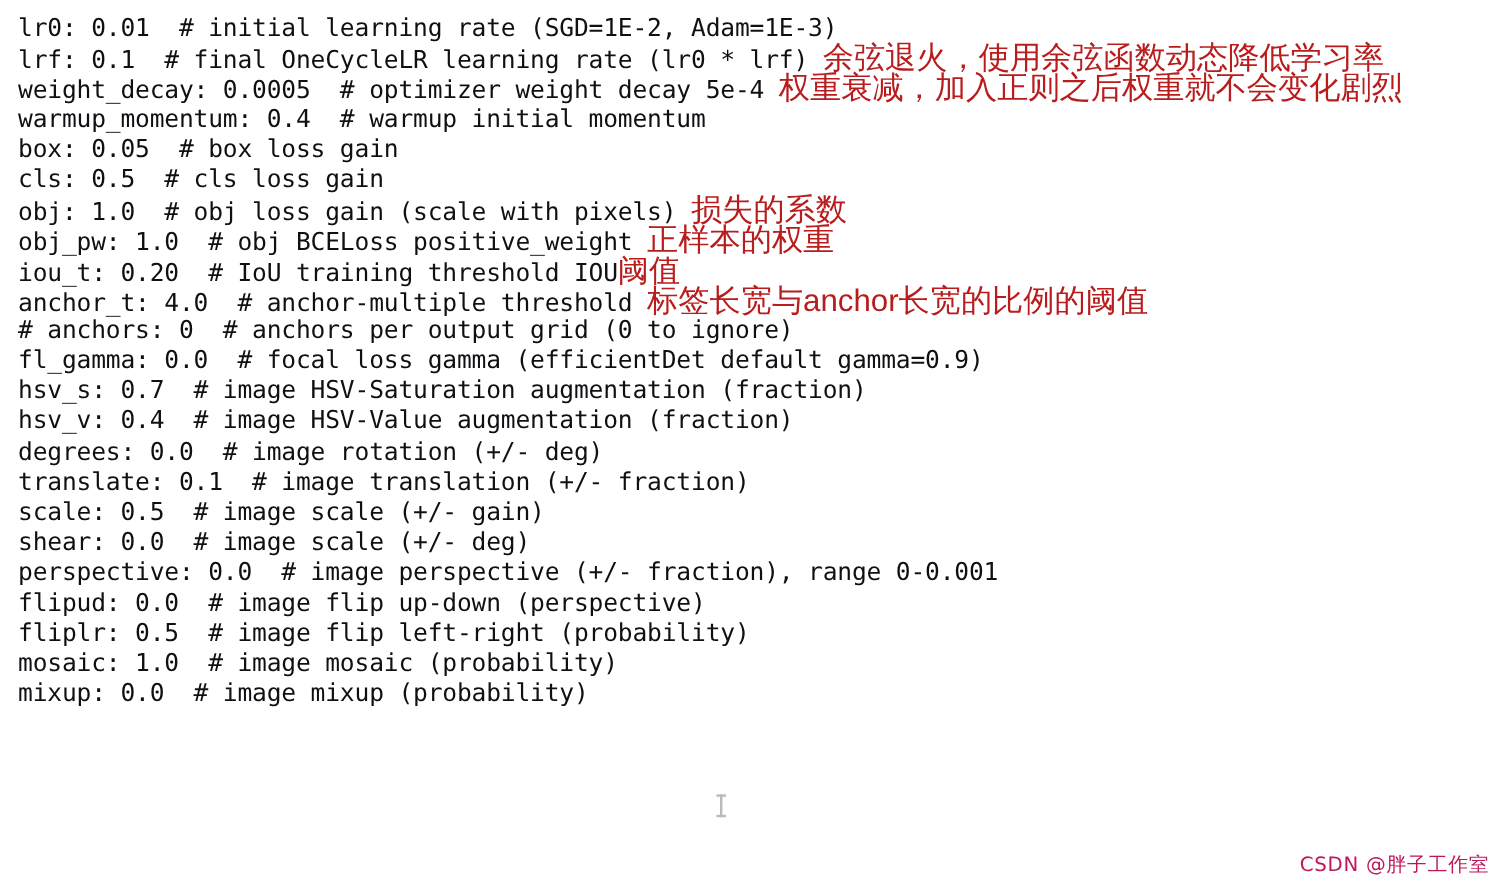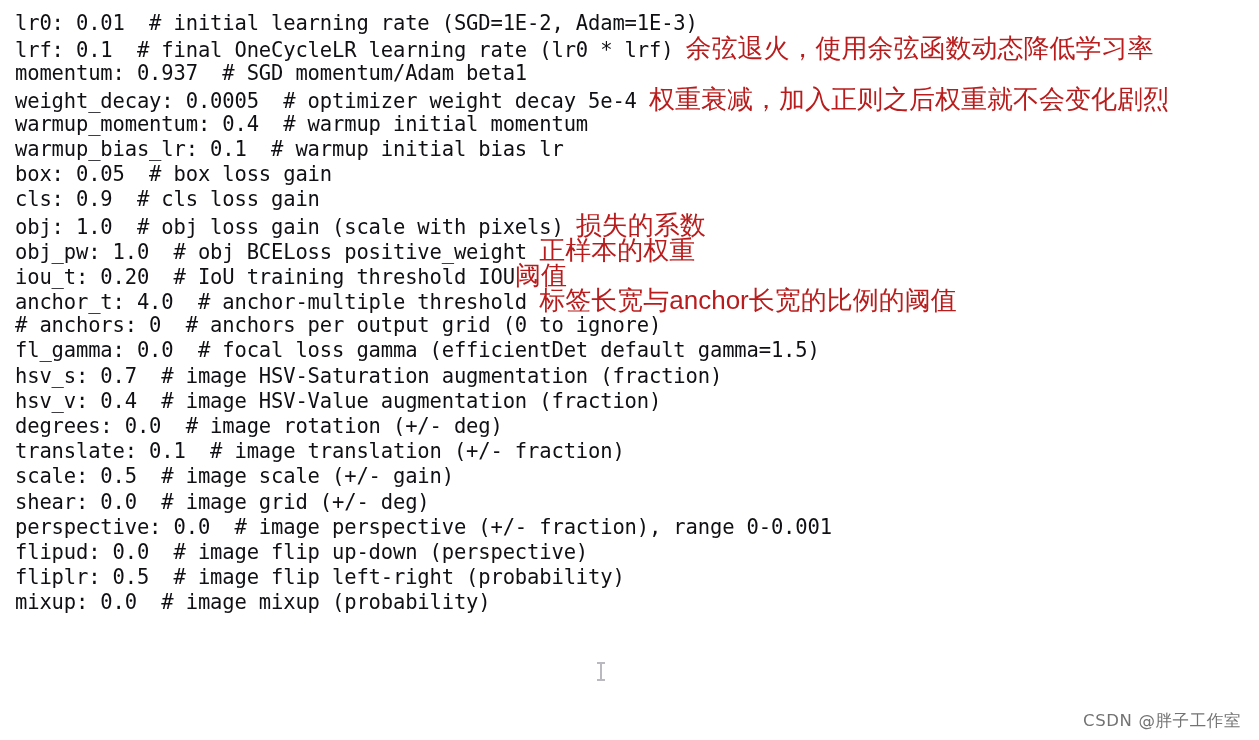--- a/index.html
+++ b/index.html
@@ -39,21 +39,21 @@
     color: #b91c1c;
     letter-spacing: 0px;
   }
 
   #watermark {
     position: absolute;
     right: 18px;
     bottom: 8px;
     font-family: "DejaVu Sans", "Liberation Sans", sans-serif;
     font-size: 16.5px;
-    color: #737373;
+    color: #be185d;
     letter-spacing: 0.6px;
     white-space: pre;
   }
 
   #text-caret {
     position: absolute;
     left: 600px;
     top: 662px;
     width: 2px;
     height: 19px;
@@ -70,39 +70,38 @@
   }
   #text-caret::before { top: 0; }
   #text-caret::after  { bottom: 0; }
 </style>
 </head>
 <body>
 
 <div id="code-block">
     <div class="code-line"><span class="en">lr0: 0.01  # initial learning rate (SGD=1E-2, Adam=1E-3)</span></div>
     <div class="code-line"><span class="en">lrf: 0.1  # final OneCycleLR learning rate (lr0 * lrf) </span><span class="cn">余弦退火，使用余弦函数动态降低学习率</span></div>
-    <div class="code-line"><span class="en">momentum: 0.937  # SGD momentum/Adam beta1</span></div>
     <div class="code-line"><span class="en">weight_decay: 0.0005  # optimizer weight decay 5e-4 </span><span class="cn">权重衰减，加入正则之后权重就不会变化剧烈</span></div>
     <div class="code-line"><span class="en">warmup_momentum: 0.4  # warmup initial momentum</span></div>
-    <div class="code-line"><span class="en">warmup_bias_lr: 0.1  # warmup initial bias lr</span></div>
     <div class="code-line"><span class="en">box: 0.05  # box loss gain</span></div>
-    <div class="code-line"><span class="en">cls: 0.9  # cls loss gain</span></div>
+    <div class="code-line"><span class="en">cls: 0.5  # cls loss gain</span></div>
     <div class="code-line"><span class="en">obj: 1.0  # obj loss gain (scale with pixels) </span><span class="cn">损失的系数</span></div>
     <div class="code-line"><span class="en">obj_pw: 1.0  # obj BCELoss positive_weight </span><span class="cn">正样本的权重</span></div>
     <div class="code-line"><span class="en">iou_t: 0.20  # IoU training threshold IOU</span><span class="cn">阈值</span></div>
     <div class="code-line"><span class="en">anchor_t: 4.0  # anchor-multiple threshold </span><span class="cn">标签长宽与anchor长宽的比例的阈值</span></div>
     <div class="code-line"><span class="en"># anchors: 0  # anchors per output grid (0 to ignore)</span></div>
-    <div class="code-line"><span class="en">fl_gamma: 0.0  # focal loss gamma (efficientDet default gamma=1.5)</span></div>
+    <div class="code-line"><span class="en">fl_gamma: 0.0  # focal loss gamma (efficientDet default gamma=0.9)</span></div>
     <div class="code-line"><span class="en">hsv_s: 0.7  # image HSV-Saturation augmentation (fraction)</span></div>
     <div class="code-line"><span class="en">hsv_v: 0.4  # image HSV-Value augmentation (fraction)</span></div>
     <div class="code-line"><span class="en">degrees: 0.0  # image rotation (+/- deg)</span></div>
     <div class="code-line"><span class="en">translate: 0.1  # image translation (+/- fraction)</span></div>
     <div class="code-line"><span class="en">scale: 0.5  # image scale (+/- gain)</span></div>
-    <div class="code-line"><span class="en">shear: 0.0  # image grid (+/- deg)</span></div>
+    <div class="code-line"><span class="en">shear: 0.0  # image scale (+/- deg)</span></div>
     <div class="code-line"><span class="en">perspective: 0.0  # image perspective (+/- fraction), range 0-0.001</span></div>
     <div class="code-line"><span class="en">flipud: 0.0  # image flip up-down (perspective)</span></div>
     <div class="code-line"><span class="en">fliplr: 0.5  # image flip left-right (probability)</span></div>
+    <div class="code-line"><span class="en">mosaic: 1.0  # image mosaic (probability)</span></div>
     <div class="code-line"><span class="en">mixup: 0.0  # image mixup (probability)</span></div>
   </div>
 
 <div id="text-caret"></div>
 
 <div id="watermark">CSDN @胖子工作室</div>
 
 </body></html>

